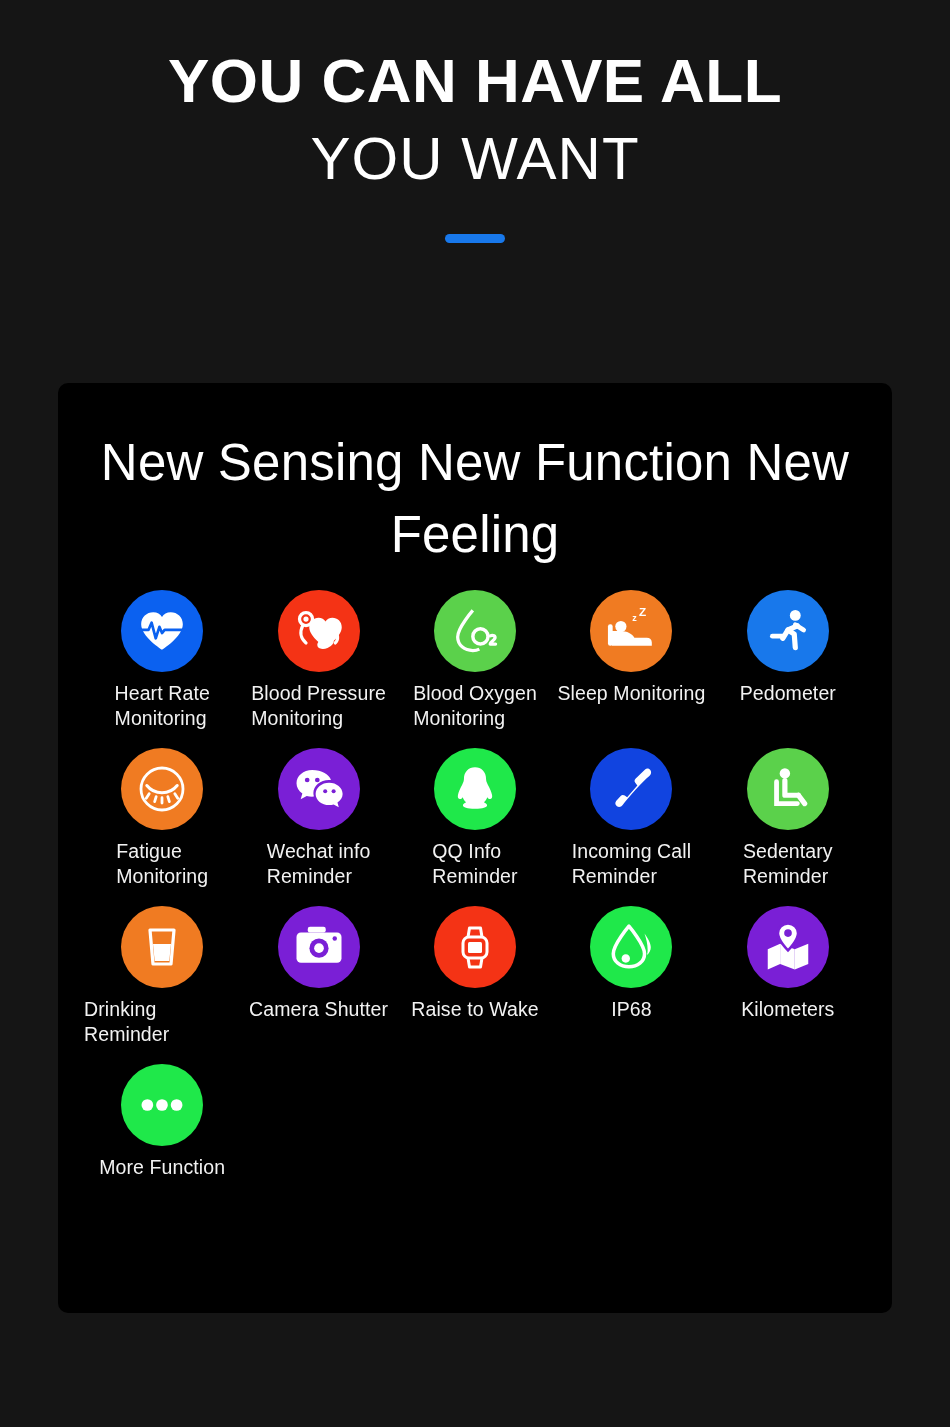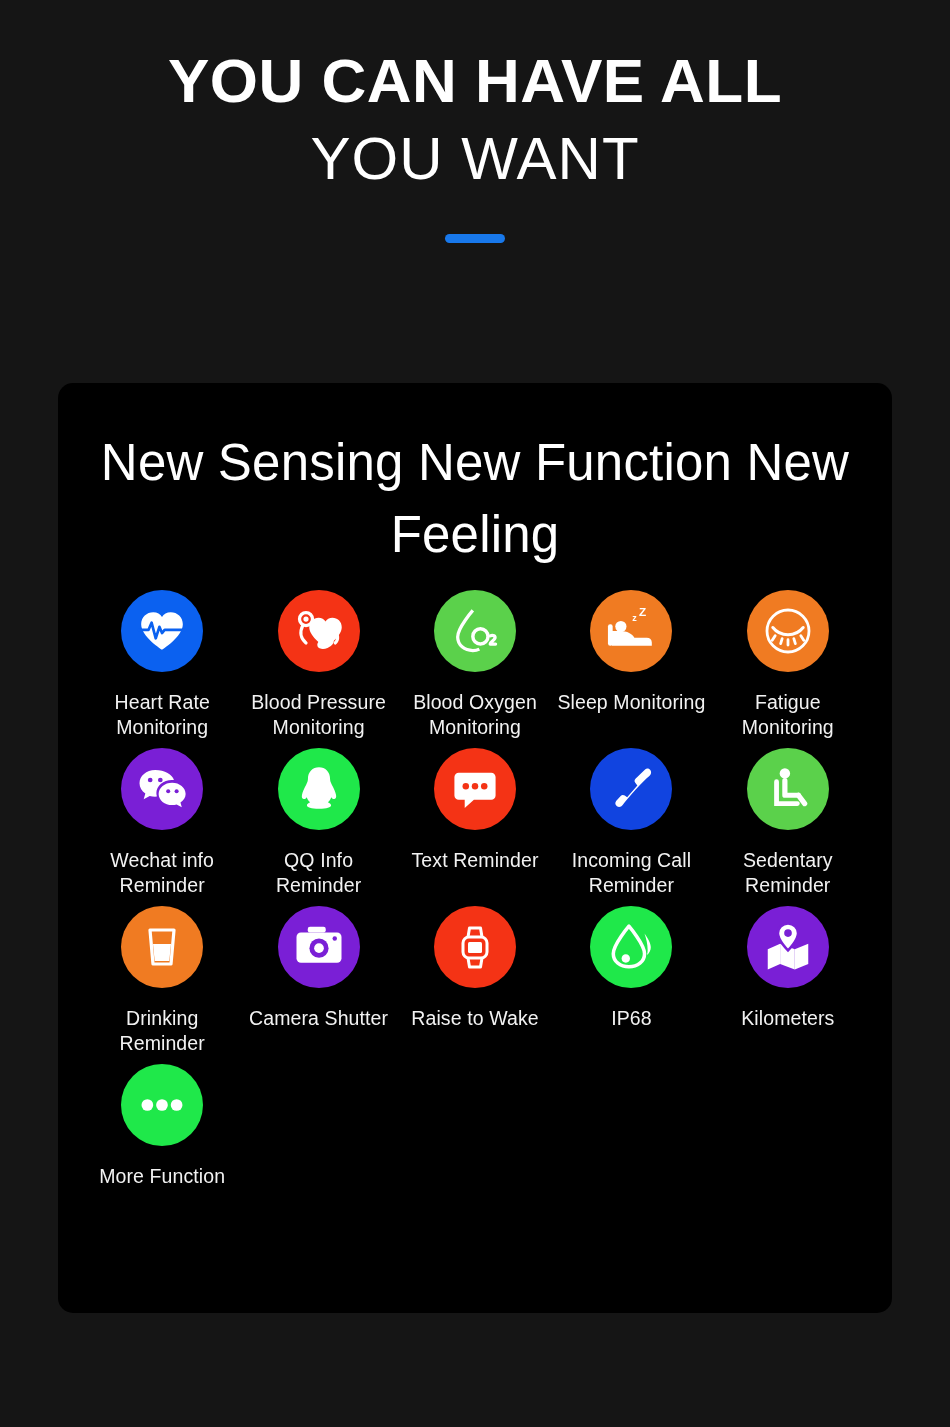--- a/index.html
+++ b/index.html
@@ -39,21 +39,21 @@
     border-radius: 5px;
     margin: 38px auto 0 auto;
   }
 
   
   .card {
     position: absolute;
     left: 58px; top: 383px;
     width: 834px; height: 930px;
     background: #000000;
-    border-radius: 15px;
+    border-radius: 10px;
   }
   .card-title {
     text-align: center;
     color: #ffffff;
     font-weight: 300;
     font-size: 51px;
     line-height: 1.42;
     padding-top: 44px;
     letter-spacing: 0.2px;
   }
@@ -74,26 +74,26 @@
   .badge {
     width: 82px; height: 82px;
     border-radius: 50%;
     display: flex;
     align-items: center;
     justify-content: center;
     flex: none;
   }
   .badge svg { display: block; }
   .cell-label {
-    margin-top: 18px;
+    margin-top: 9px;
     color: #f2f2f2;
     font-size: 19.5px;
     font-weight: 300;
     line-height: 1.28;
-    text-align: center;
+    text-align: left;
     white-space: pre-line;
     letter-spacing: 0.1px;
   }
 </style>
 </head>
 <body>
 
 <div class="page" style="background: rgb(21, 21, 21);">
 
   <div class="hero">
@@ -147,20 +147,32 @@
       <circle cx="15" cy="20" r="5" fill="#ffffff"></circle>
       <path fill="#ffffff" d="M7 24h7c7 0 11 2.5 13 6h11c2.8 0 4.5 1.6 4.5 4.2V37H7z"></path>
       <rect x="3.5" y="18" width="4.2" height="19" rx="2" fill="#ffffff"></rect>
       <text x="25" y="15" font-family="Liberation Sans, sans-serif" font-size="8" font-weight="bold" fill="#ffffff">z</text>
       <text x="31" y="11" font-family="Liberation Sans, sans-serif" font-size="10.5" font-weight="bold" fill="#ffffff">Z</text>
     </svg>
           </div>
           <div class="cell-label">Sleep Monitoring</div>
         </div>
         <div class="cell">
+          <div class="badge" style="background: rgb(24, 120, 235);">
+            <svg width="50" height="50" viewBox="0 0 48 48">
+      <circle cx="31" cy="9" r="5.2" fill="#ffffff"></circle>
+      <path fill="none" stroke="#ffffff" stroke-width="5" stroke-linecap="round" stroke-linejoin="round" d="M33 19l-9 4-5 8"></path>
+      <path fill="none" stroke="#ffffff" stroke-width="5" stroke-linecap="round" stroke-linejoin="round" d="M24 23l6 4 1 13"></path>
+      <path fill="none" stroke="#ffffff" stroke-width="4.6" stroke-linecap="round" d="M31 18l8 5"></path>
+      <path fill="none" stroke="#ffffff" stroke-width="4.6" stroke-linecap="round" d="M19 29H9"></path>
+    </svg>
+          </div>
+          <div class="cell-label">Pedometer</div>
+        </div>
+        <div class="cell">
           <div class="badge" style="background: rgb(240, 123, 34);">
             <svg width="56" height="56" viewBox="0 0 48 48">
       <circle cx="24" cy="24" r="18" fill="none" stroke="#ffffff" stroke-width="2.4"></circle>
       <path fill="none" stroke="#ffffff" stroke-width="2.6" stroke-linecap="round" d="M11 21c3.3 4.2 7.6 6.2 13 6.2S33.7 25.2 37 21"></path>
       <path fill="none" stroke="#ffffff" stroke-width="2.4" stroke-linecap="round" d="M13 28l-2.5 4M19 30.5l-1.3 4.3M24 31.5v4.5M29 30.5l1.3 4.3M35 28l2.5 4"></path>
     </svg>
           </div>
           <div class="cell-label">Fatigue
 Monitoring</div>
         </div>
@@ -181,31 +193,20 @@
         <div class="cell">
           <div class="badge" style="background: rgb(31, 232, 74);">
             <svg width="50" height="52" viewBox="0 0 48 48">
       <path fill="#ffffff" d="M24 3c-6.2 0-10.6 4.6-10.6 11 0 2-.5 3.6-1.6 5.6-2.2 4-3.6 7-4.2 10.4-.4 2.4.5 3.7 1.9 3.7 1.1 0 2-.7 2.8-1.9.5 2 1.6 3.6 3.2 4.8-1.9.8-3.1 1.8-3.1 2.9 0 1.9 4.1 3.5 11.6 3.5s11.6-1.6 11.6-3.5c0-1.1-1.2-2.1-3.1-2.9 1.6-1.2 2.7-2.8 3.2-4.8.8 1.2 1.7 1.9 2.8 1.9 1.4 0 2.3-1.3 1.9-3.7-.6-3.4-2-6.4-4.2-10.4-1.1-2-1.6-3.6-1.6-5.6C34.6 7.6 30.2 3 24 3z"></path>
     </svg>
           </div>
           <div class="cell-label">QQ Info
 Reminder</div>
         </div>
         <div class="cell">
-          <div class="badge" style="background: rgb(244, 51, 21);">
-            <svg width="52" height="52" viewBox="0 0 48 48">
-      <path fill="#ffffff" d="M9 9h30c2.2 0 4 1.8 4 4v17c0 2.2-1.8 4-4 4H23l-8.5 7.5V34H9c-2.2 0-4-1.8-4-4V13c0-2.2 1.8-4 4-4z"></path>
-      <circle cx="15.5" cy="21.5" r="3" fill="#F43315"></circle>
-      <circle cx="24" cy="21.5" r="3" fill="#F43315"></circle>
-      <circle cx="32.5" cy="21.5" r="3" fill="#F43315"></circle>
-    </svg>
-          </div>
-          <div class="cell-label">Text Reminder</div>
-        </div>
-        <div class="cell">
           <div class="badge" style="background: rgb(17, 68, 224);">
             <svg width="50" height="50" viewBox="0 0 48 48">
       <path fill="#ffffff" d="M37.5 5.2c1.6-1.5 4-1.1 5.2.7 1.2 1.9.6 4.2-1.1 5.6-3.5 2.9-7.9 7.1-13.3 13.3C22.9 30.9 18.9 35.6 16 39.4c-1.3 1.8-3.7 2.4-5.5 1.1-1.8-1.3-2.1-3.7-.6-5.3l4.2-4.6c1-1.1 2.7-1.2 3.9-.3l2.3 1.7 9.8-11.4-2-2.5c-1-1.2-.9-2.9.2-3.9z"></path>
     </svg>
           </div>
           <div class="cell-label">Incoming Call
 Reminder</div>
         </div>
         <div class="cell">
           <div class="badge" style="background: rgb(91, 209, 75);">

